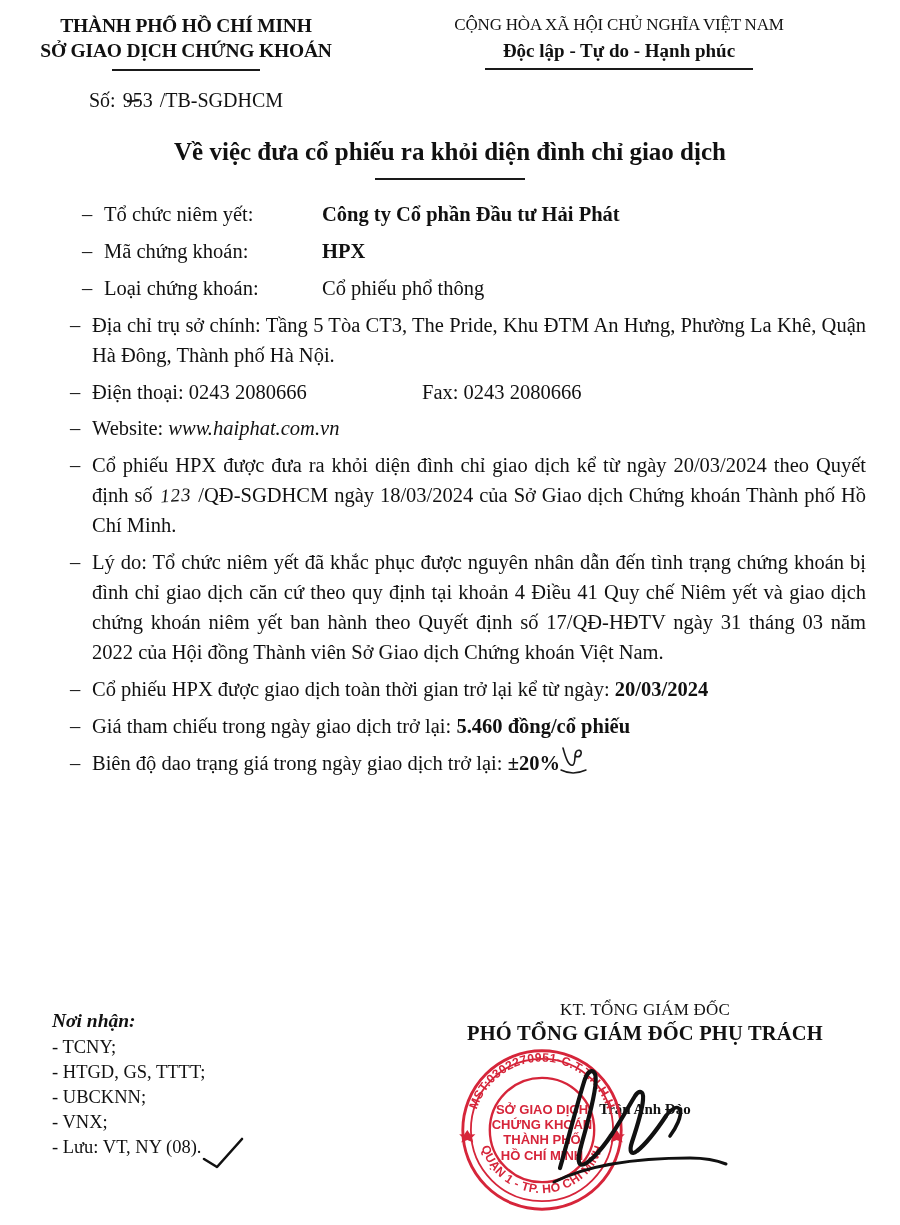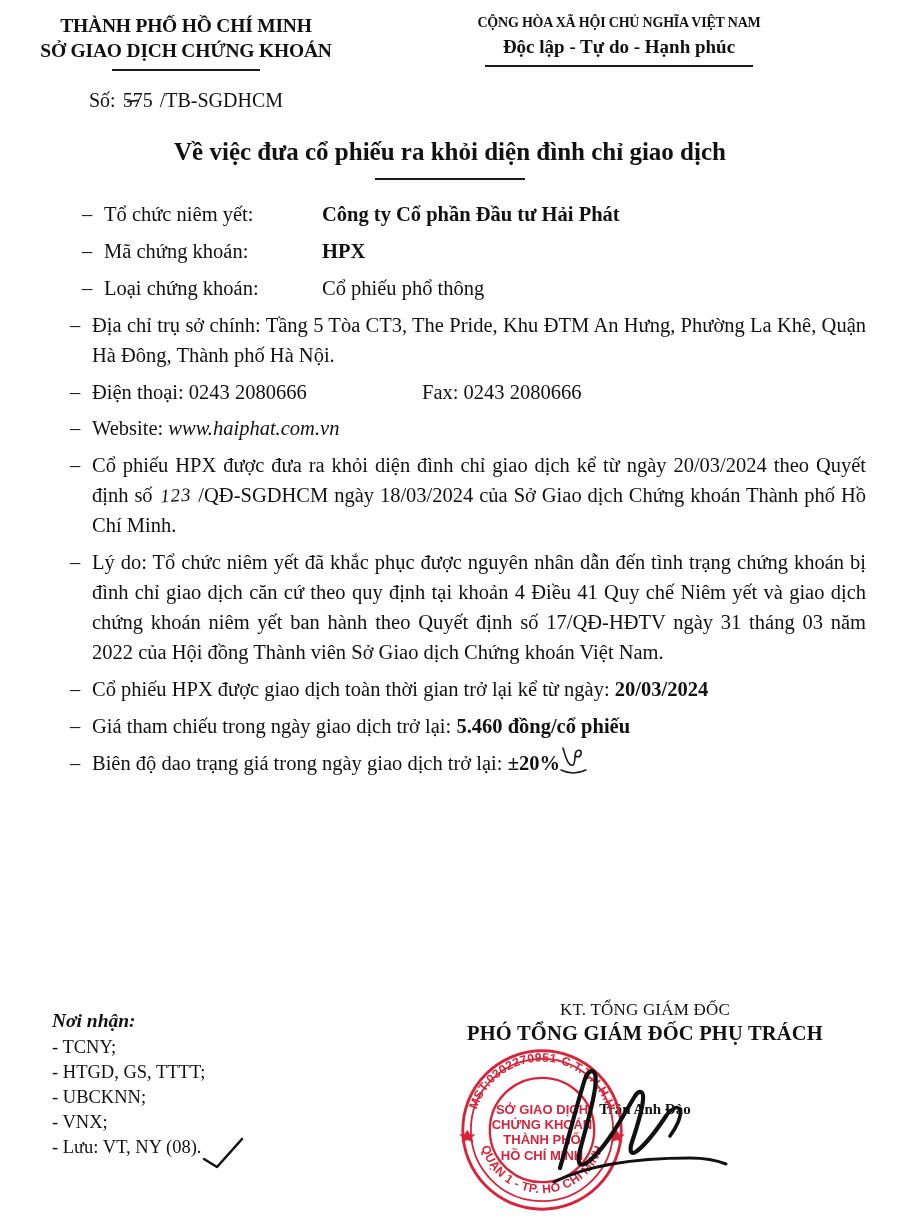--- a/index.html
+++ b/index.html
@@ -37,22 +37,22 @@
     text-align: center;
     padding-left: 10px;
   }
   .org-line {
     font-weight: bold;
     font-size: 19.5px;
     line-height: 1.28;
     letter-spacing: -0.2px;
   }
   .nation-line {
-    font-weight: bold;
-    font-size: 14px;
+    font-weight: normal;
+    font-size: 17px;
     line-height: 1.28;
     letter-spacing: -0.2px;
     text-align: center;
   }
   .motto-line {
     font-weight: bold;
     font-size: 19px;
     line-height: 1.35;
     margin-top: 2px;
   }
@@ -271,21 +271,21 @@
     <div class="header-right">
       <div class="nation-line">CỘNG HÒA XÃ HỘI CHỦ NGHĨA VIỆT NAM</div>
       <div class="motto-line">Độc lập - Tự do - Hạnh phúc</div>
       <div class="rule rule-right"></div>
     </div>
   </div>
 
   <div class="subheader">
     <div class="so-line">
       <span>Số:</span>
-      <span class="so-num">575</span>
+      <span class="so-num">953</span>
       <span>/TB-SGDHCM</span>
     </div>
   </div>
 
   <div class="title-block">
     <div class="doc-subtitle">Về việc đưa cổ phiếu ra khỏi diện đình chỉ giao dịch</div>
     <div class="title-rule"></div>
   </div>
 
   <div class="body-block">

